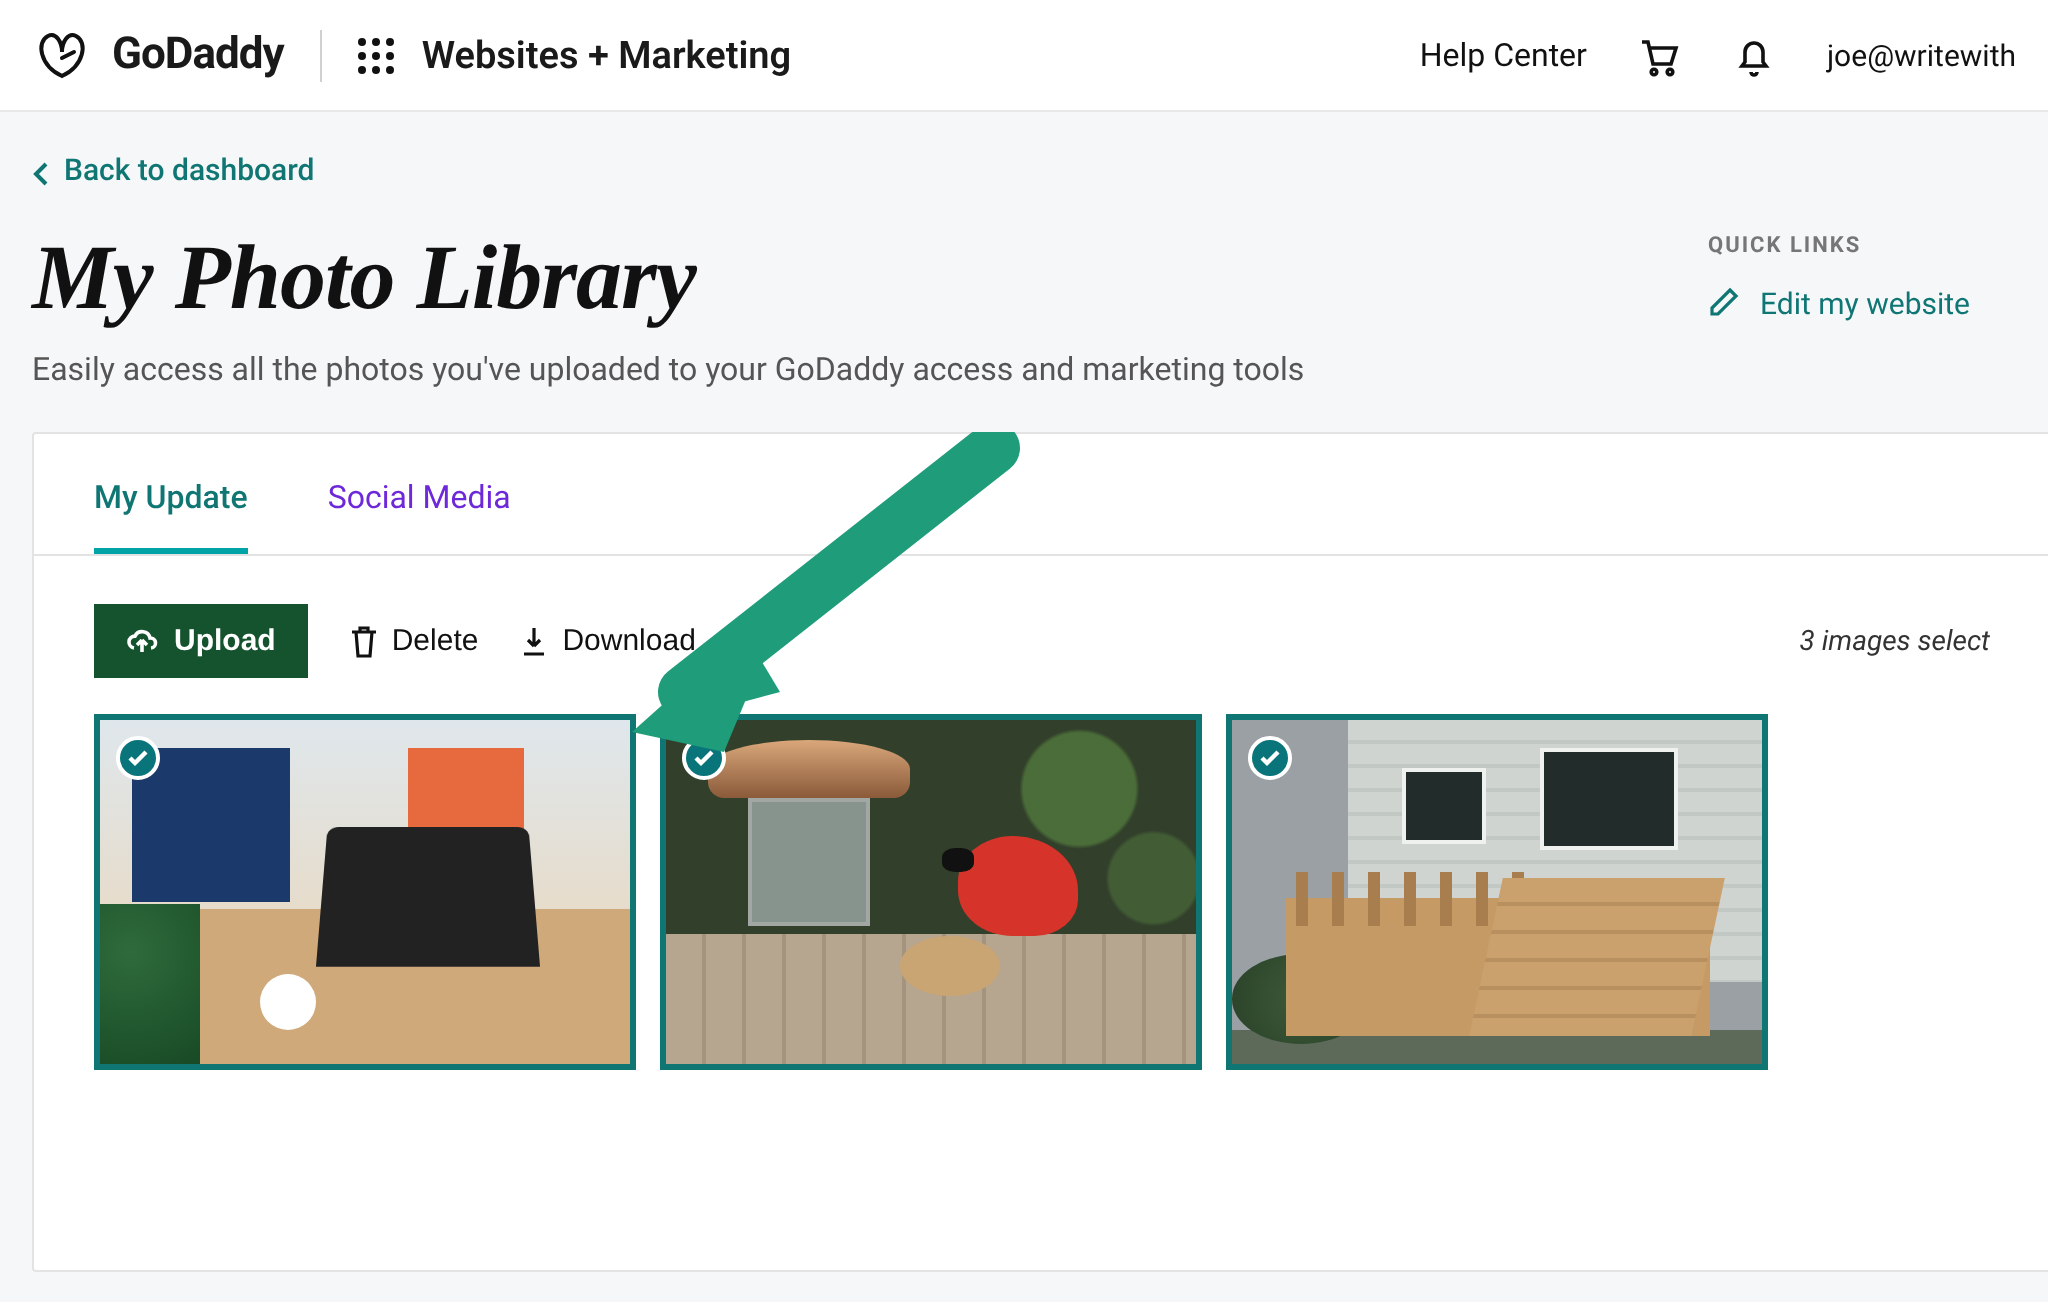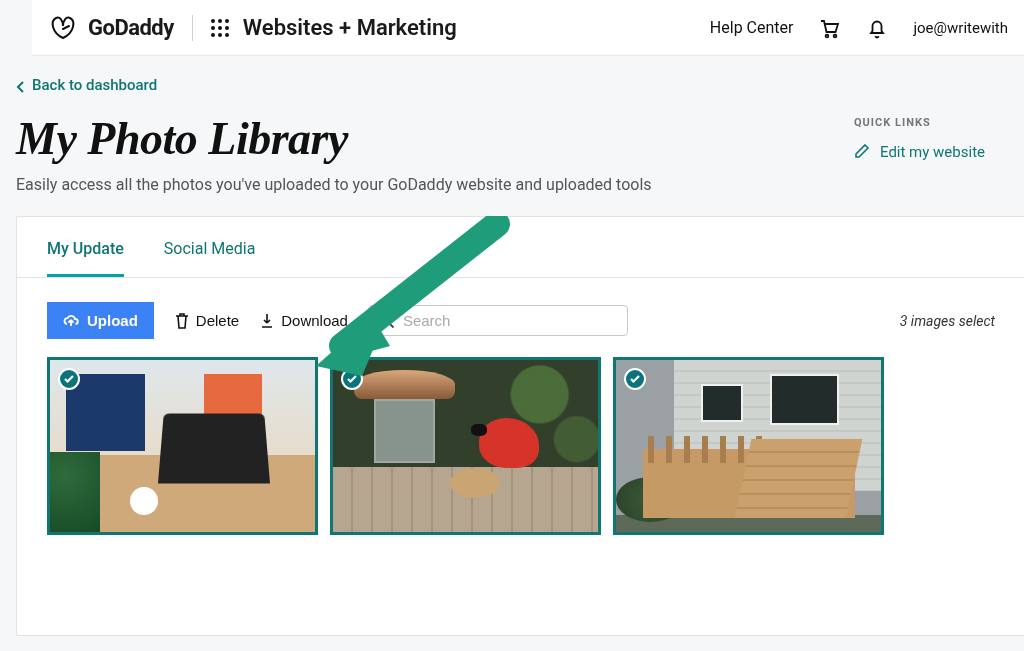--- a/index.html
+++ b/index.html
@@ -13,29 +13,28 @@
     position: relative;
   }
   
   .topbar {
     background: #fff;
     height: 56px;
     display: flex;
     align-items: center;
     padding: 0 16px;
     border-bottom: 1px solid #e8e8e8;
-    margin-left: 32px;
   }
   .logo-group { display:flex; align-items:center; gap:10px; }
   .godaddy-mark svg { display:block; }
   .godaddy-word { font-weight:700; font-size:22px; letter-spacing:-0.5px; }
   .vdiv { width:1px; height:26px; background:#d0d0d0; margin:0 18px; }
   .apps-icon { display:grid; grid-template-columns:repeat(3,4px); grid-template-rows:repeat(3,4px); gap:3px; margin-right:14px; cursor:pointer;}
   .apps-icon span{ width:4px;height:4px;background:#111;border-radius:50%;}
-  .product-name { font-size:22px; font-weight:600; }
+  .product-name { font-size:19px; font-weight:600; }
   .topbar-spacer{flex:1;}
   .top-right{display:flex;align-items:center;gap:24px;}
   .top-link{font-size:16px;color:#111;cursor:pointer;}
   .icon-btn{cursor:pointer; position:relative;}
   .icon-btn svg{display:block;}
   .user-email{font-size:15px;color:#111;}
 
   
   .page { padding: 20px 0 0 16px; }
   .back-link{ display:flex; align-items:flex-end; gap:6px; color:#0f7674; font-size:15px; cursor:pointer; font-weight:500;}
@@ -46,24 +45,24 @@
   .page-title{ font-family: Georgia, 'Times New Roman', serif; font-weight:700; font-size:46px; letter-spacing:-0.5px; color:#111;font-style:italic;}
   .page-sub{ font-size:16px; color:#555; margin-top:10px;}
   .quick-links{ width:170px; margin-left:20px; margin-top:4px;}
   .quick-links-h{ font-size:11px; letter-spacing:1px; color:#767676; font-weight:700; margin-bottom:14px;}
   .ql-item{ display:flex; align-items:flex-start; gap:10px; color:#0f7674; font-size:15px; margin-bottom:12px; cursor:pointer;}
   .ql-item svg{stroke:#0f7674; flex-shrink:0;}
 
   
   .panel{ background:#fff; border:1px solid #e3e3e3; margin-top:22px; margin-left:0; width:1010px; min-height:420px; border-radius:2px;}
   .tabs{ display:flex; padding:0 30px; border-bottom:1px solid #e3e3e3;}
-  .tab{ padding:22px 0 16px 0; margin-right:40px; font-size:16px; color:#0f766e; cursor:pointer; border-bottom:3px solid transparent;}
+  .tab{ padding:22px 0 16px 0; margin-right:40px; font-size:16px; color:#6d28d9; cursor:pointer; border-bottom:3px solid transparent;}
   .tab.active{ color:#0f7674; border-bottom-color:#00a4a6; font-weight:500;}
   .toolbar{ display:flex; align-items:center; padding:24px 30px 18px 30px; gap:20px;}
-  .btn-upload{ background:#3b82f6; color:#fff; display:flex; align-items:center; gap:8px; padding:10px 16px; font-size:15px; font-weight:600; cursor:pointer; border:none;}
+  .btn-upload{ background:#14532d; color:#fff; display:flex; align-items:center; gap:8px; padding:10px 16px; font-size:15px; font-weight:600; cursor:pointer; border:none;}
   .tool-btn{ display:flex; align-items:center; gap:6px; font-size:15px; color:#111; cursor:pointer; background:none; border:none;}
   .search-box{ display:flex; align-items:center; border:1px solid #c7c7c7; border-radius:4px; padding:6px 10px; width:260px; gap:8px;}
   .search-box input{ border:none; outline:none; font-size:15px; flex:1; background:transparent;}
   .search-box input::placeholder{color:#aaa;}
   .toolbar-spacer{flex:1;}
   .sel-count{ font-size:14px; color:#333;font-style:italic;}
 
   
   .gallery{ display:flex; gap:12px; padding:0 30px 30px 30px;}
   .thumb{ width:271px; height:178px; border:3px solid #0f7674; position:relative; overflow:hidden; cursor:pointer;}
@@ -154,21 +153,21 @@
   <div class="back-link">
     <svg width="10" height="14" viewBox="0 0 10 14" fill="none" stroke-width="2">
         <path d="M7 2 L2 7 L7 12"></path>
       </svg>
     <span>Back to dashboard</span>
   </div>
 
   <div class="page-head">
     <div class="page-head-left">
       <h1 class="page-title">My Photo Library</h1>
-      <div class="page-sub">Easily access all the photos you've uploaded to your GoDaddy website and uploaded tools</div>
+      <div class="page-sub">Easily access all the photos you've uploaded to your GoDaddy access and marketing tools</div>
     </div>
     <div class="quick-links">
       <div class="quick-links-h">QUICK LINKS</div>
       <div class="ql-item">
         <svg width="16" height="16" viewBox="0 0 16 16" fill="none" stroke-width="1.6">
             <path d="M11 2l3 3L5 14H2v-3L11 2z"></path>
           </svg>
         <span>Edit my website</span>
       </div>
     </div>
@@ -193,27 +192,20 @@
           <path d="M2 4h12M6 4V2h4v2M4 4l1 12h6l1-12"></path>
         </svg>
         <span>Delete</span>
       </button>
       <button class="tool-btn">
         <svg width="16" height="18" viewBox="0 0 16 18" fill="none" stroke="#111" stroke-width="1.6">
           <path d="M8 2v9m0 0l-3-3m3 3l3-3M3 15h10"></path>
         </svg>
         <span>Download</span>
       </button>
-      <div class="search-box">
-        <svg width="16" height="16" viewBox="0 0 16 16" fill="none" stroke="#444" stroke-width="1.8">
-          <circle cx="7" cy="7" r="5"></circle>
-            <path d="M11 11l3.5 3.5"></path>
-        </svg>
-        <input type="text" placeholder="Search" style="">
-      </div>
       <div class="toolbar-spacer"></div>
       <div class="sel-count">3 images select</div>
     </div>
 
     <div class="gallery">
       <div class="thumb">
         <div class="img img1">
           <div class="poster2"></div>
             <div class="screen"></div>
             <div class="mug"></div>

